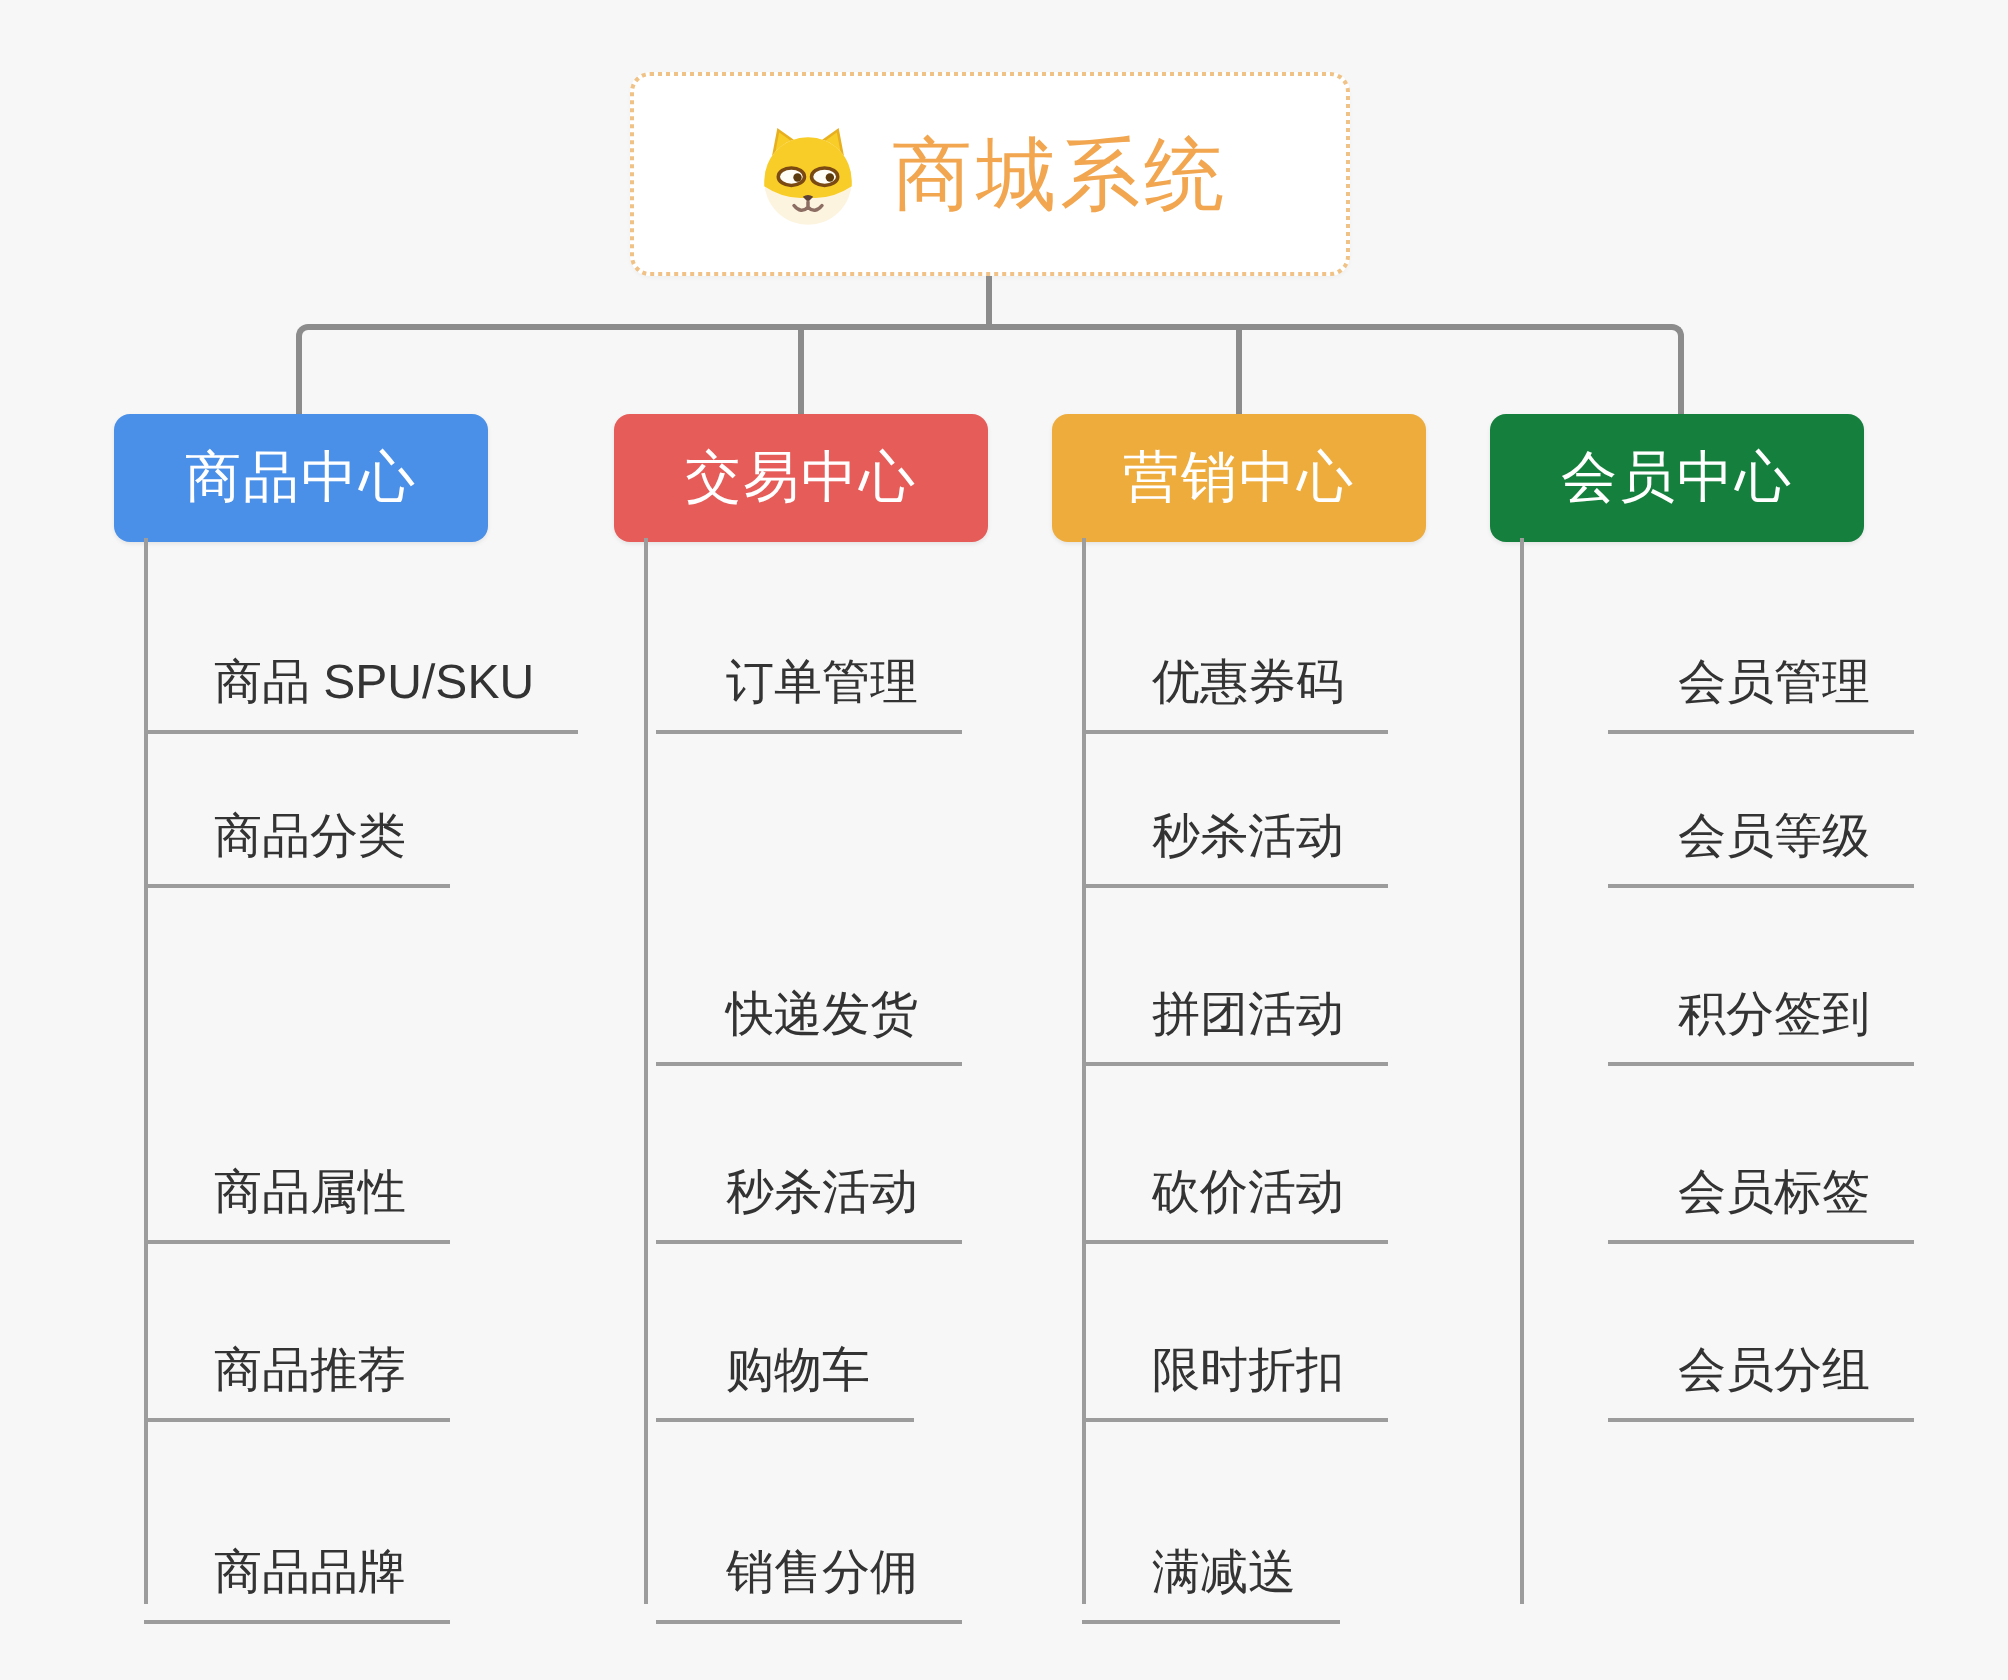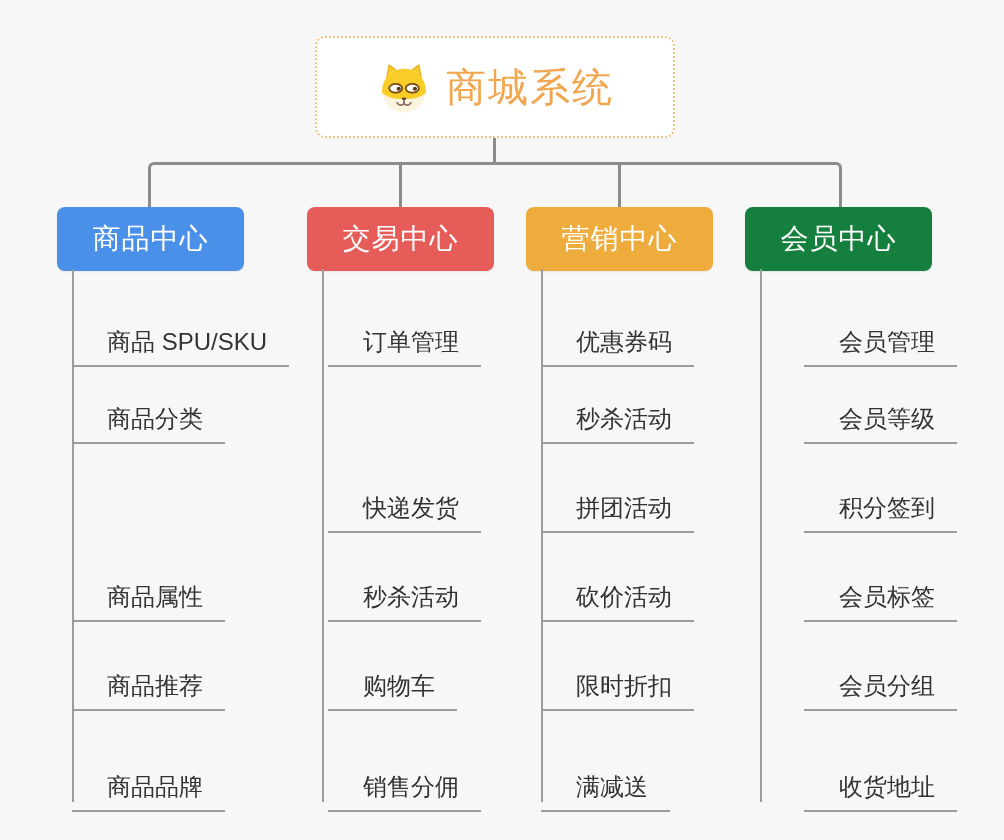--- a/index.html
+++ b/index.html
@@ -131,15 +131,14 @@
   <div class="sub-item col-2 row-2">拼团活动</div>
   <div class="sub-item col-2 row-3">砍价活动</div>
   <div class="sub-item col-2 row-4">限时折扣</div>
   <div class="sub-item col-2 row-5">满减送</div>
 
   <div class="sub-item col-3 row-0">会员管理</div>
   <div class="sub-item col-3 row-1">会员等级</div>
   <div class="sub-item col-3 row-2">积分签到</div>
   <div class="sub-item col-3 row-3">会员标签</div>
   <div class="sub-item col-3 row-4">会员分组</div>
-  <div class="sub-item col-3 row-5">收货地址</div>
 
 </div>
 
 </body></html>

